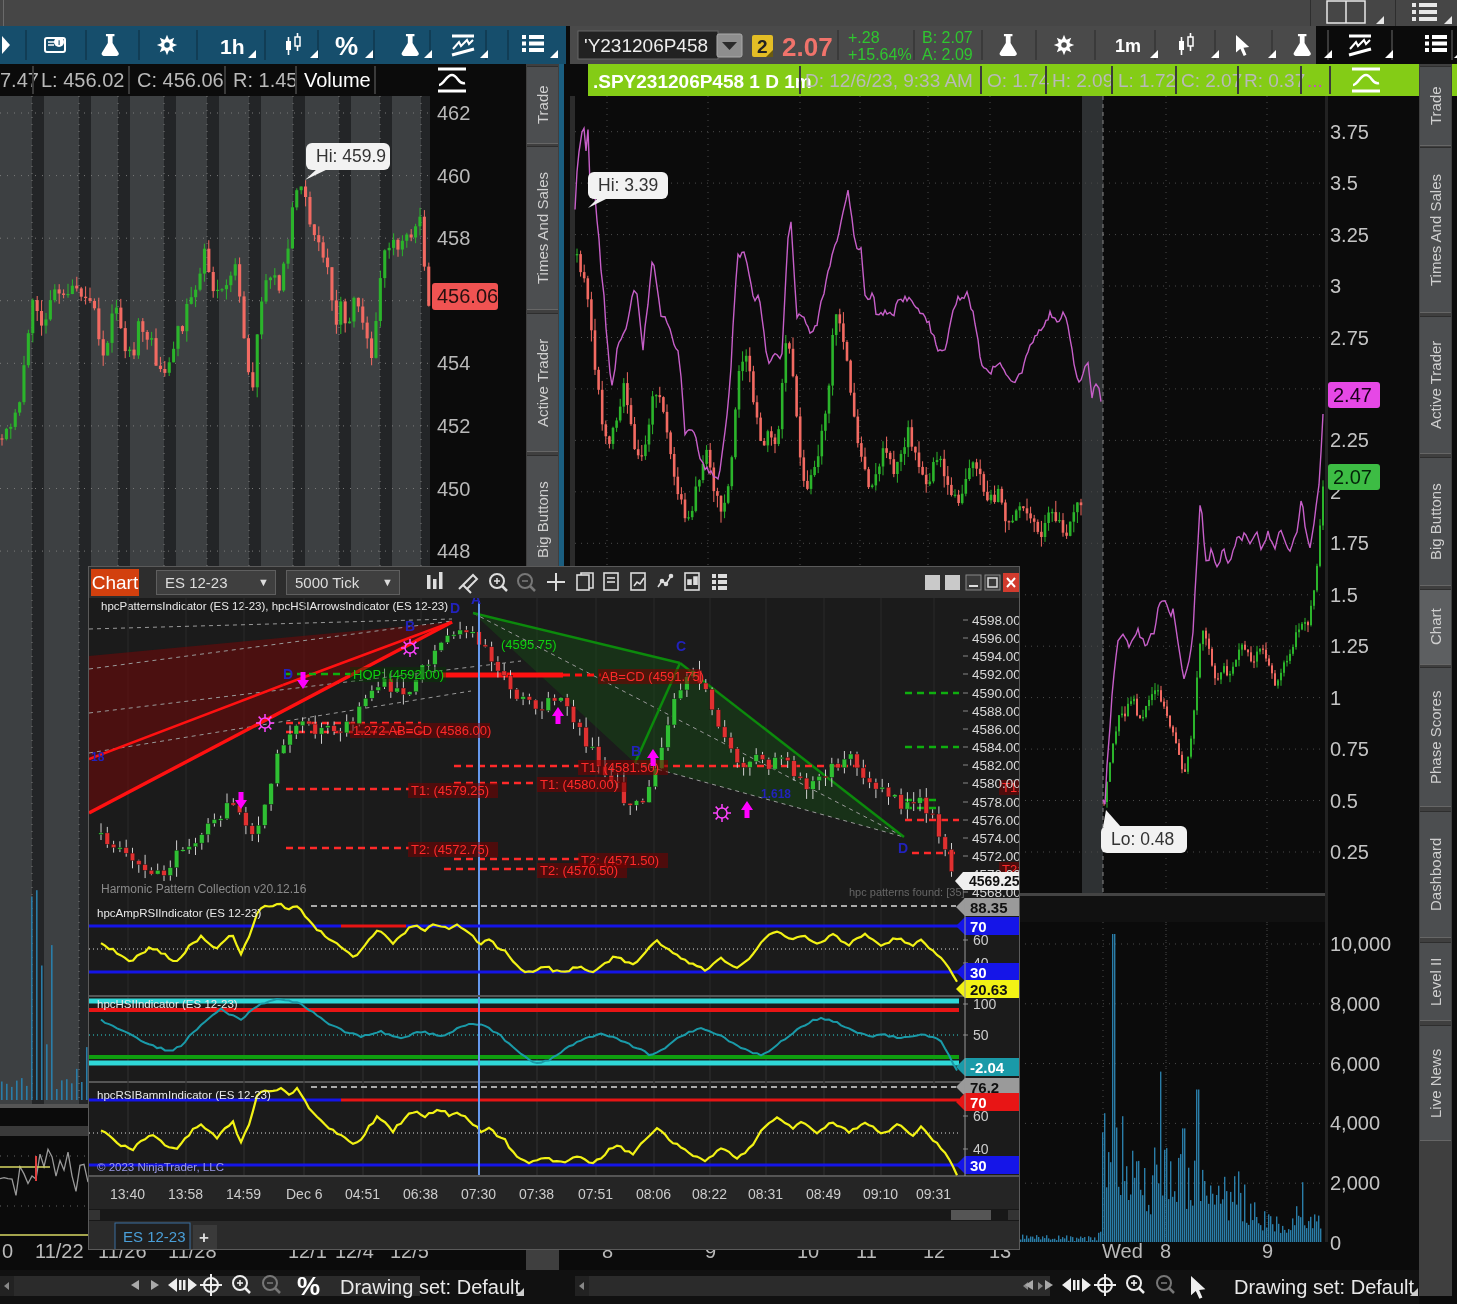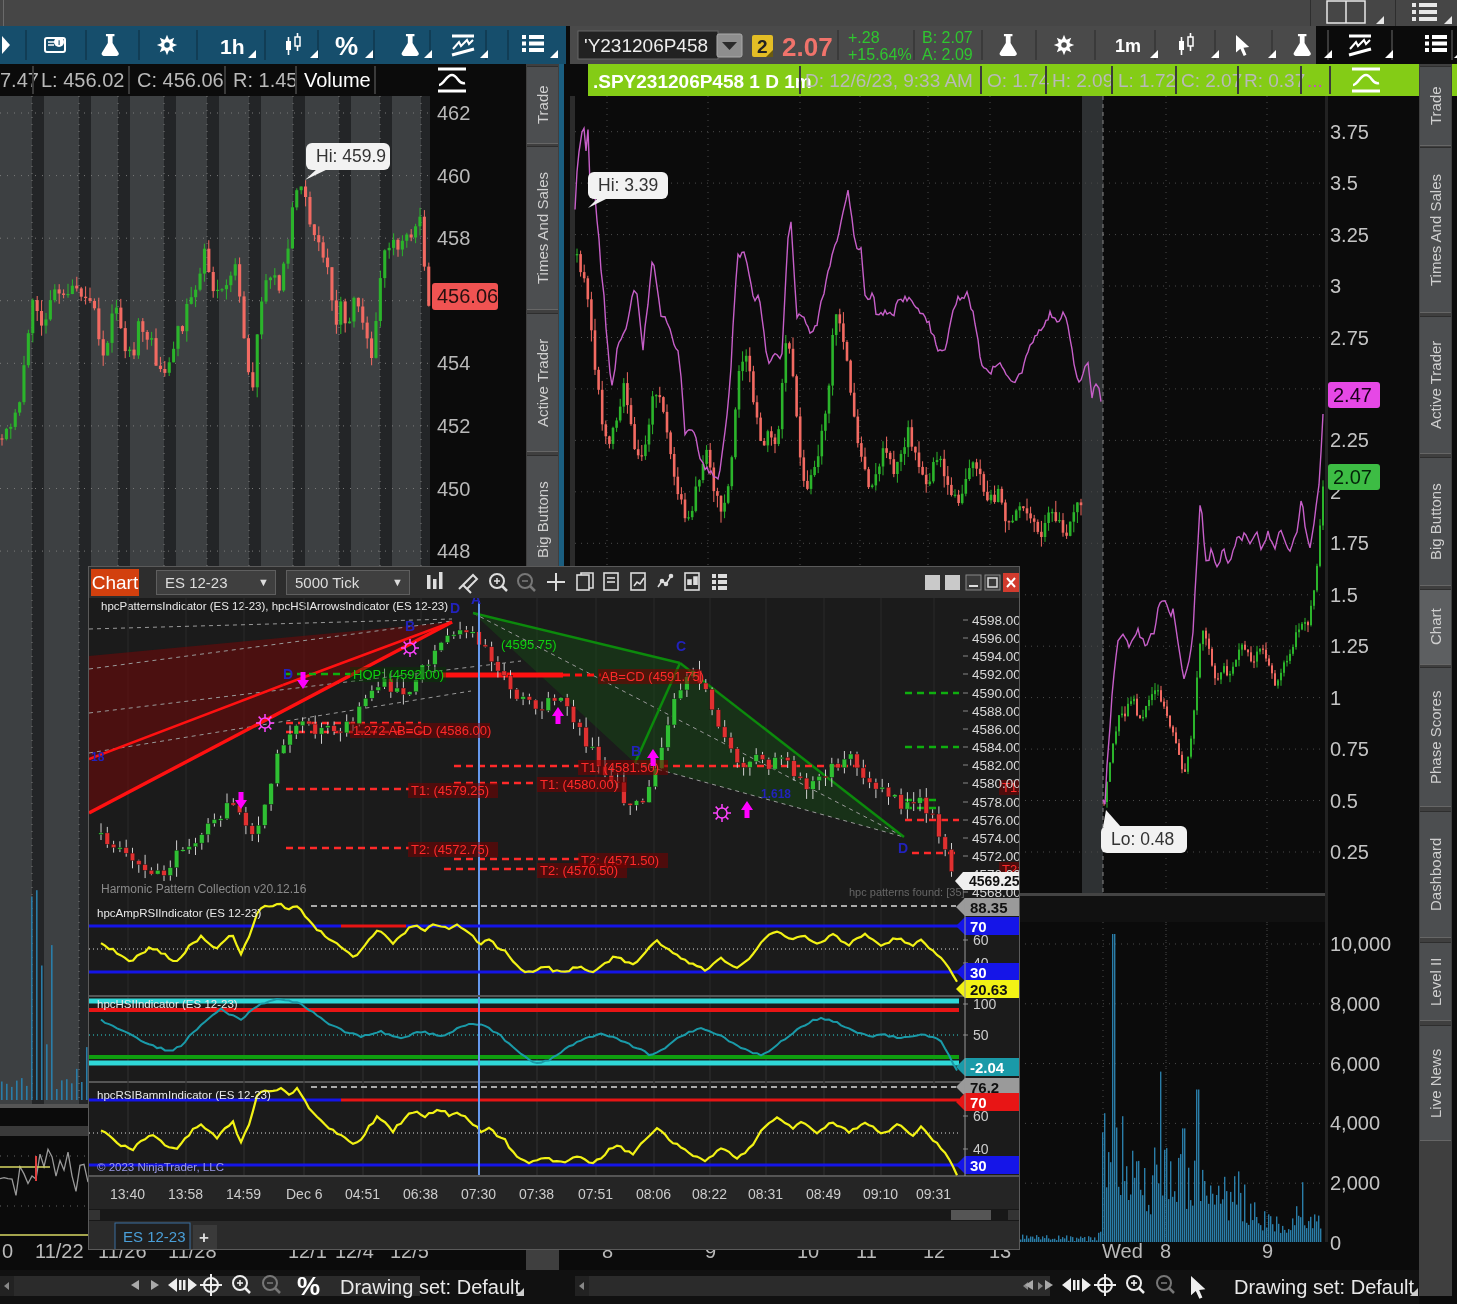--- a/index.html
+++ b/index.html
@@ -1532,21 +1532,21 @@
           <path d="M0,0 L0,16 L4,12.5 L7,19 L9.5,18 L6.8,11.6 L12,11 Z" fill="#eee"></path>
         </g>
 </g>
 <text x="664" y="24" fill="#e8e8e8" font-size="20">Drawing set: Default</text>
 <path d="M840,26 l8,0 l0,-8 Z" fill="#ccc"></path>
 </svg></div>
 <div class="abs" style="left:88px;top:566px;width:932px;height:684px;background:#1b1b1b;border:1px solid #5a5a5a">
 <div class="abs" style="left:0;top:0;width:930px;height:31px;background:#2d2d2d">
   <div class="abs" style="left:2px;top:2px;width:48px;height:27px;background:#d2400e;color:#fff;font-size:19px;text-align:center;line-height:27px">Chart</div>
   <div class="abs" style="left:67px;top:3px;width:120px;height:25px;background:#3f3f3f;border:1px solid #5f5f5f;color:#ddd;font-size:15px;line-height:23px;padding-left:8px">ES 12-23<span style="float:right;margin-right:6px;font-size:11px">▼</span></div>
-  <div class="abs" style="left:197px;top:3px;width:124px;height:25px;background:#3f3f3f;border:1px solid #5f5f5f;color:#ddd;font-size:15px;line-height:23px;padding-left:8px">5000 Tick<span style="float:right;margin-right:6px;font-size:11px">▼</span></div>
+  <div class="abs" style="left:197px;top:3px;width:114px;height:25px;background:#3f3f3f;border:1px solid #5f5f5f;color:#ddd;font-size:15px;line-height:23px;padding-left:8px">5000 Tick<span style="float:right;margin-right:6px;font-size:11px">▼</span></div>
   <svg class="abs" style="left:330px;top:0" width="420" height="31">
     <g fill="#ddd">
           <rect x="8" y="8" width="3.5" height="14"></rect>
           <rect x="14" y="12" width="3.5" height="10"></rect>
           <rect x="20" y="5" width="3.5" height="17"></rect>
         </g>
     <g transform="translate(40,8)">
           <path d="M0,14 l4,-4 l8,8 M4,10 l10,-10 l4,4 l-10,10" stroke="#ddd" stroke-width="2" fill="none"></path>
         </g>
     <g transform="translate(78,14)" stroke="#ddd" fill="none">

